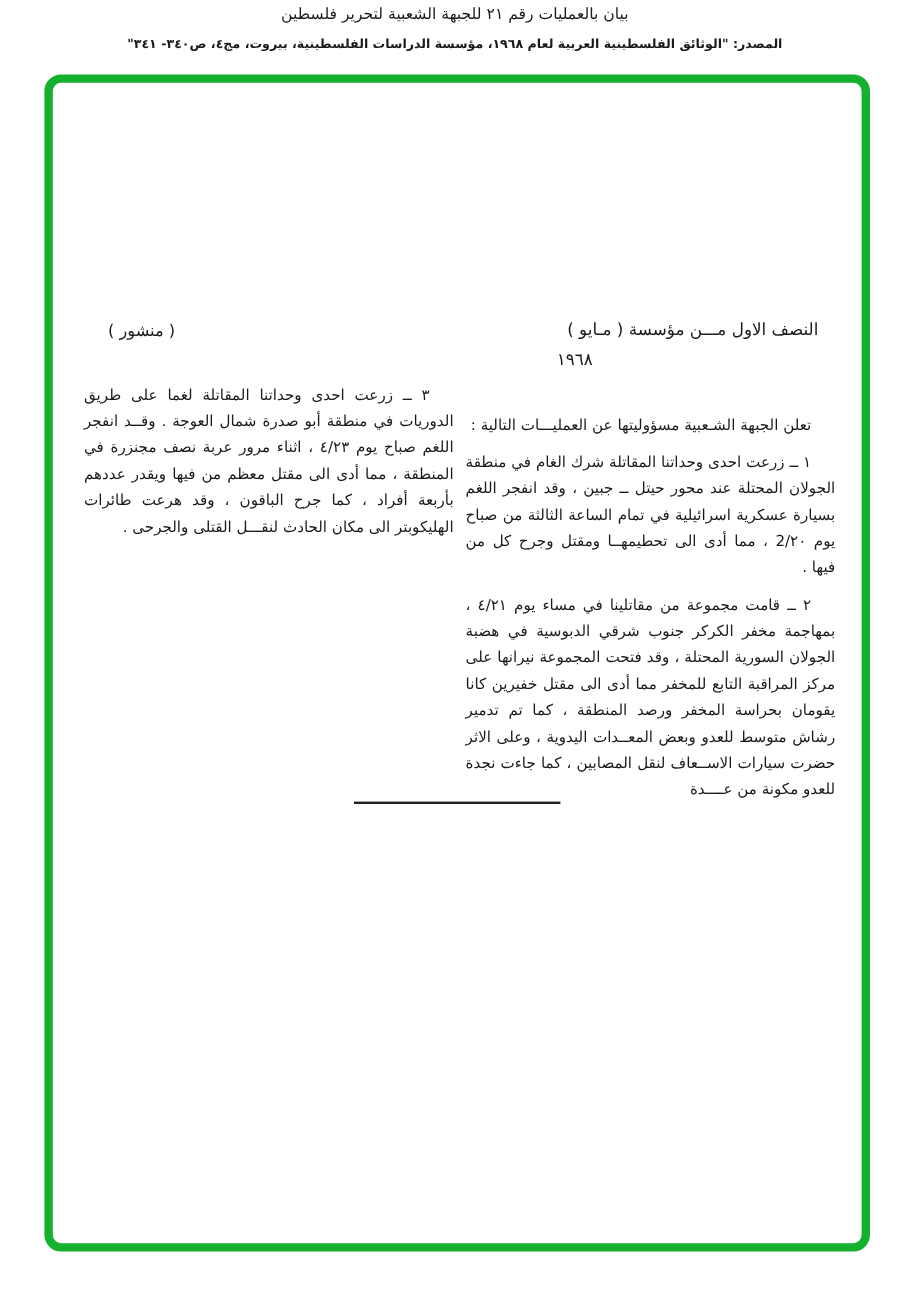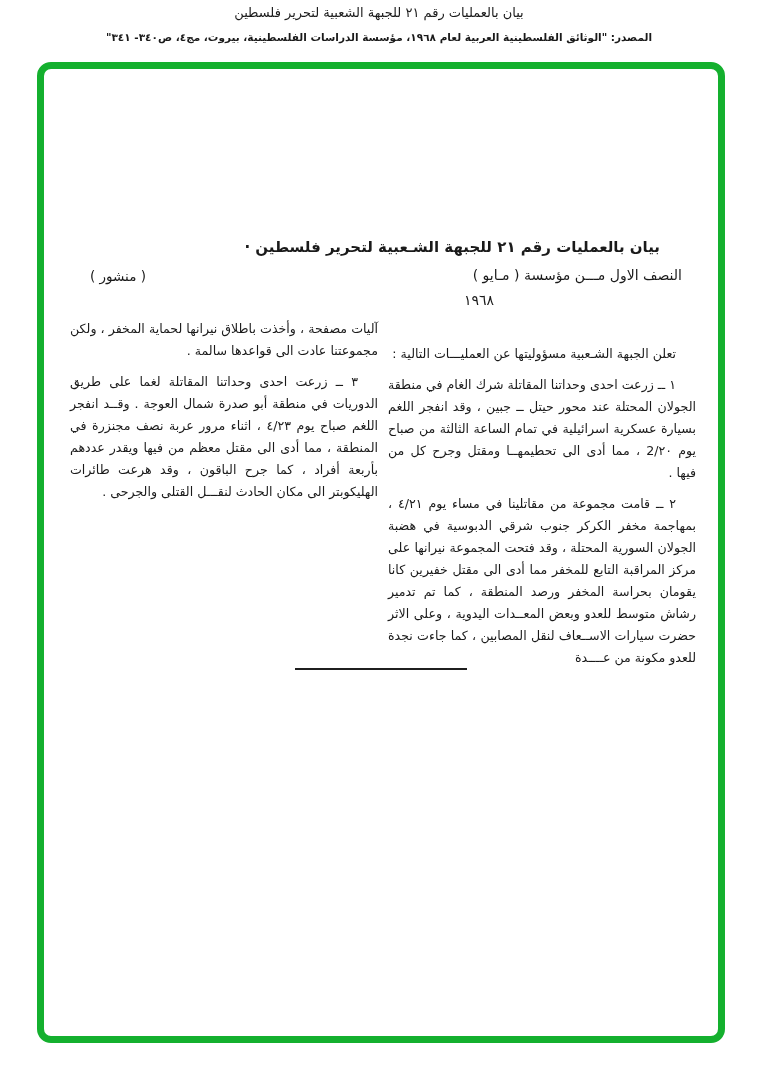--- a/index.html
+++ b/index.html
@@ -62,30 +62,28 @@
     width: 172px; height: 2px; background: #1f1f1f;
   }
 </style>
 </head>
 <body>
 
 <div class="hdr-title">بيان بالعمليات رقم ٢١ للجبهة الشعبية لتحرير فلسطين</div>
 <div class="hdr-source">المصدر: "الوثائق الفلسطينية العربية لعام ١٩٦٨، مؤسسة الدراسات الفلسطينية، بيروت، مج٤، ص٣٤٠- ٣٤١"</div>
 
 <div class="page" style="border-color: rgb(20, 176, 46);">
-  <div class="doc-title">بيان بالعمليات رقم ٢١ للجبهة الشـعبية لتحرير فلسطين ·</div>
   <div class="date-line">النصف الاول مـــن مؤسسة ( مـايو )</div>
   <div class="year">١٩٦٨</div>
   <div class="manshur">( منشور )</div>
 
   <div class="col col-right">
     <p class="para indent">تعلن الجبهة الشـعبية مسؤوليتها عن العمليـــات التالية :</p>
     <p class="para indent">١ ــ زرعت احدى وحداتنا المقاتلة شرك الغام في منطقة الجولان المحتلة عند محور حيتل ــ جبين ، وقد انفجر اللغم بسيارة عسكرية اسرائيلية في تمام الساعة الثالثة من صباح يوم 2/٢٠ ، مما أدى الى تحطيمهــا ومقتل وجرح كل من فيها .</p>
     <p class="para indent">٢ ــ قامت مجموعة من مقاتلينا في مساء يوم ٤/٢١ ، بمهاجمة مخفر الكركر جنوب شرقي الدبوسية في هضبة الجولان السورية المحتلة ، وقد فتحت المجموعة نيرانها على مركز المراقبة التابع للمخفر مما أدى الى مقتل خفيرين كانا يقومان بحراسة المخفر ورصد المنطقة ، كما تم تدمير رشاش متوسط للعدو وبعض المعــدات اليدوية ، وعلى الاثر حضرت سيارات الاســعاف لنقل المصابين ، كما جاءت نجدة للعدو مكونة من عــــدة</p>
   </div>
 
   <div class="col col-left">
-    <p class="para">آليات مصفحة ، وأخذت باطلاق نيرانها لحماية المخفر ، ولكن مجموعتنا عادت الى قواعدها سالمة .</p>
     <p class="para indent">٣ ــ زرعت احدى وحداتنا المقاتلة لغما على طريق الدوريات في منطقة أبو صدرة شمال العوجة . وقــد انفجر اللغم صباح يوم ٤/٢٣ ، اثناء مرور عربة نصف مجنزرة في المنطقة ، مما أدى الى مقتل معظم من فيها ويقدر عددهم بأربعة أفراد ، كما جرح الباقون ، وقد هرعت طائرات الهليكوبتر الى مكان الحادث لنقـــل القتلى والجرحى .</p>
   </div>
 
   <div class="divider"></div>
 </div>
 
 </body></html>

